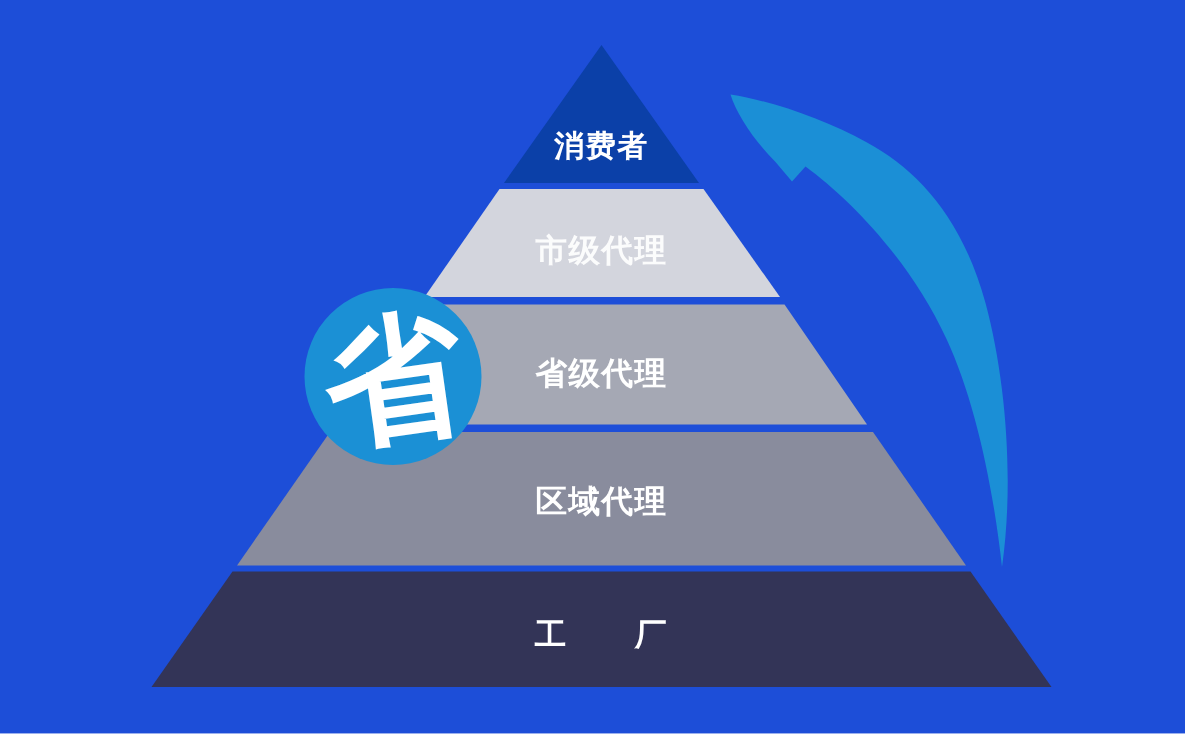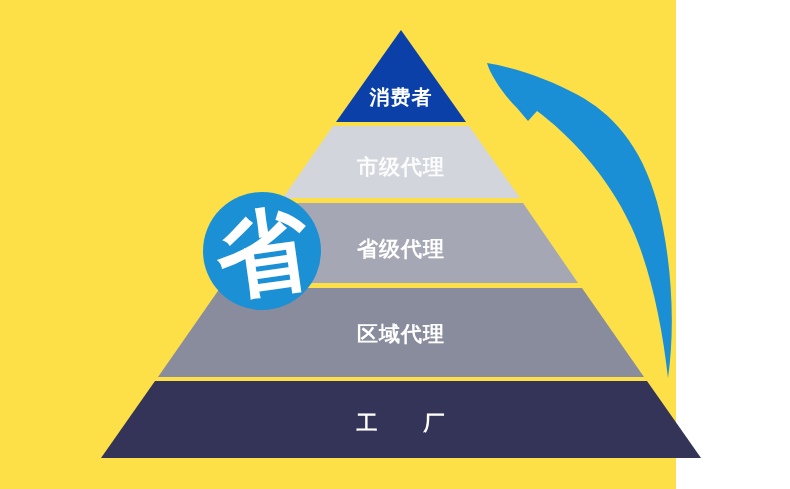--- a/index.html
+++ b/index.html
@@ -6,23 +6,23 @@
     margin: 0;
     padding: 0;
     width: 790px;
     height: 489px;
     background: #ffffff;
     overflow: hidden;
     font-family: "Liberation Sans", sans-serif;
   }
   .stage {
     position: relative;
-    width: 676px;
+    width: 790px;
     height: 489px;
-    background: #fde047;
+    background: #1d4ed8;
   }
   svg { display: block; }
   .lvl-label {
     font-family: "Liberation Sans", sans-serif;
     font-weight: bold;
     font-size: 21px;
     fill: #ffffff;
     letter-spacing: 1px;
   }
   .lvl-label-top { font-size: 20px; }

